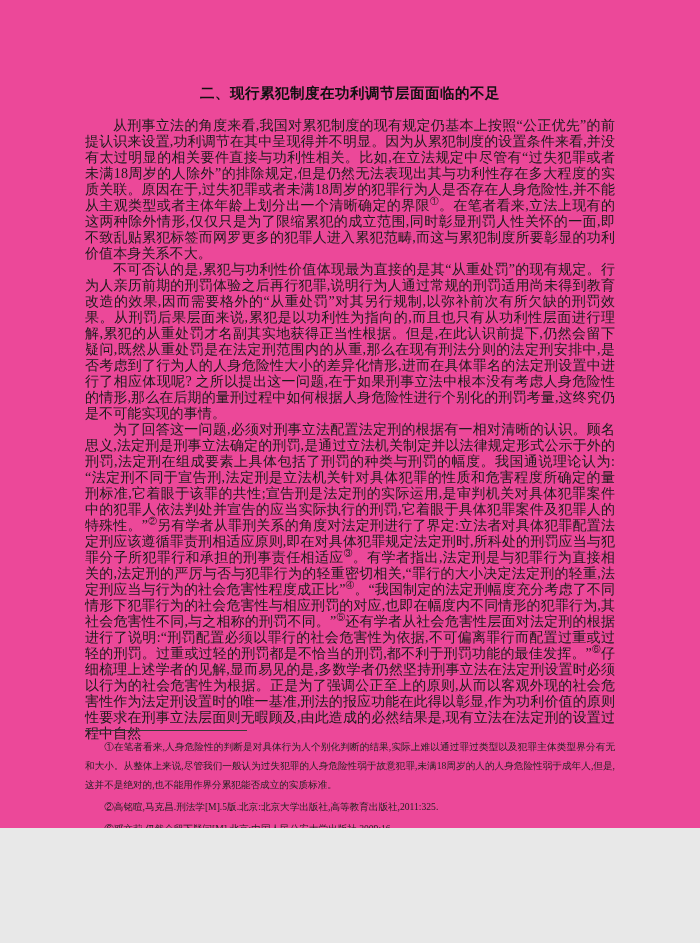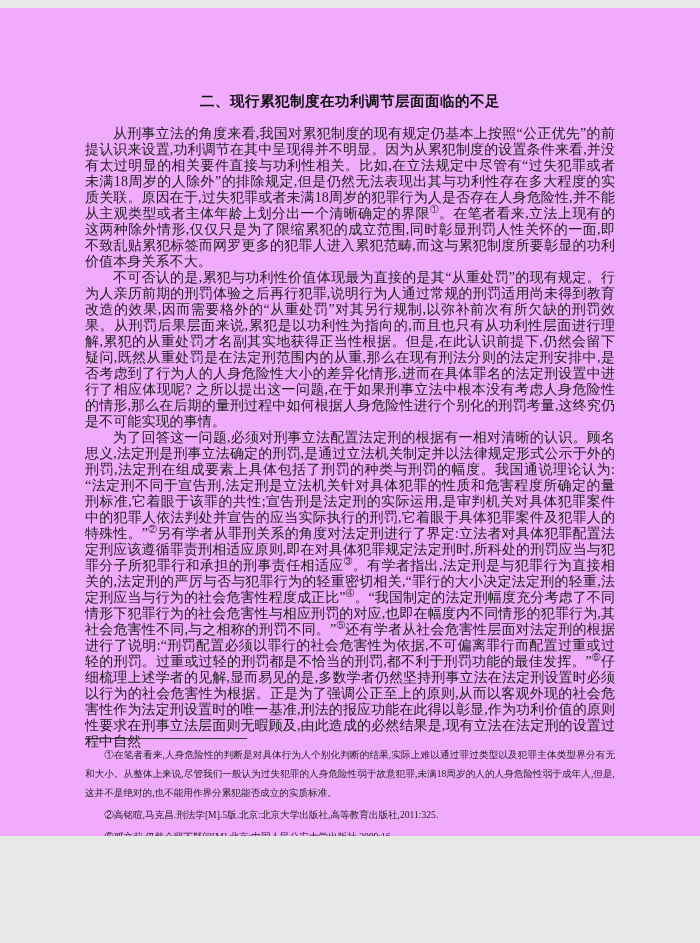--- a/index.html
+++ b/index.html
@@ -1,20 +1,20 @@
 <!DOCTYPE html>
 <html lang="zh"><head>
 <meta charset="utf-8">
 <style>
   html,body{margin:0;padding:0;background:#e8e8e8;}
   .page{
     position:relative;
     width:700px;height:828px;
-    margin:8px auto;
-    background:#f0abfc;
+    margin:0 auto;
+    background:#ec4899;
     overflow:hidden;
     font-family:"Liberation Serif","DejaVu Serif",serif;
     color:#1c1c1c;
   }
   .content{
     position:absolute;
     left:85px;top:84px;width:530px;
   }
   .section-title{
     margin:0 0 15px 0;

